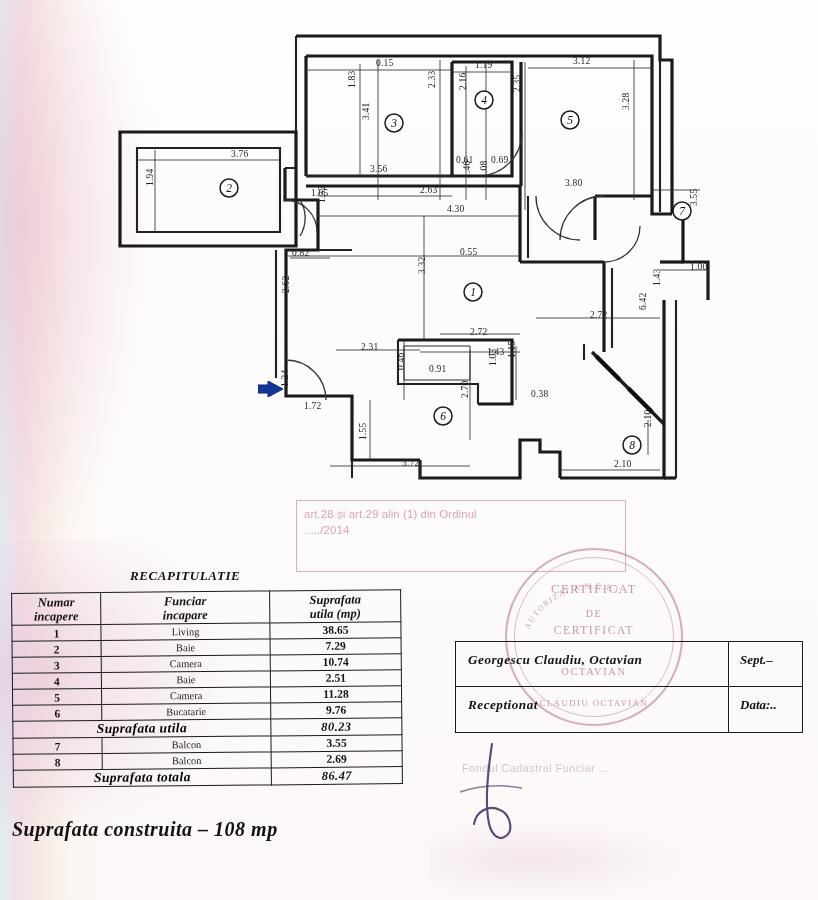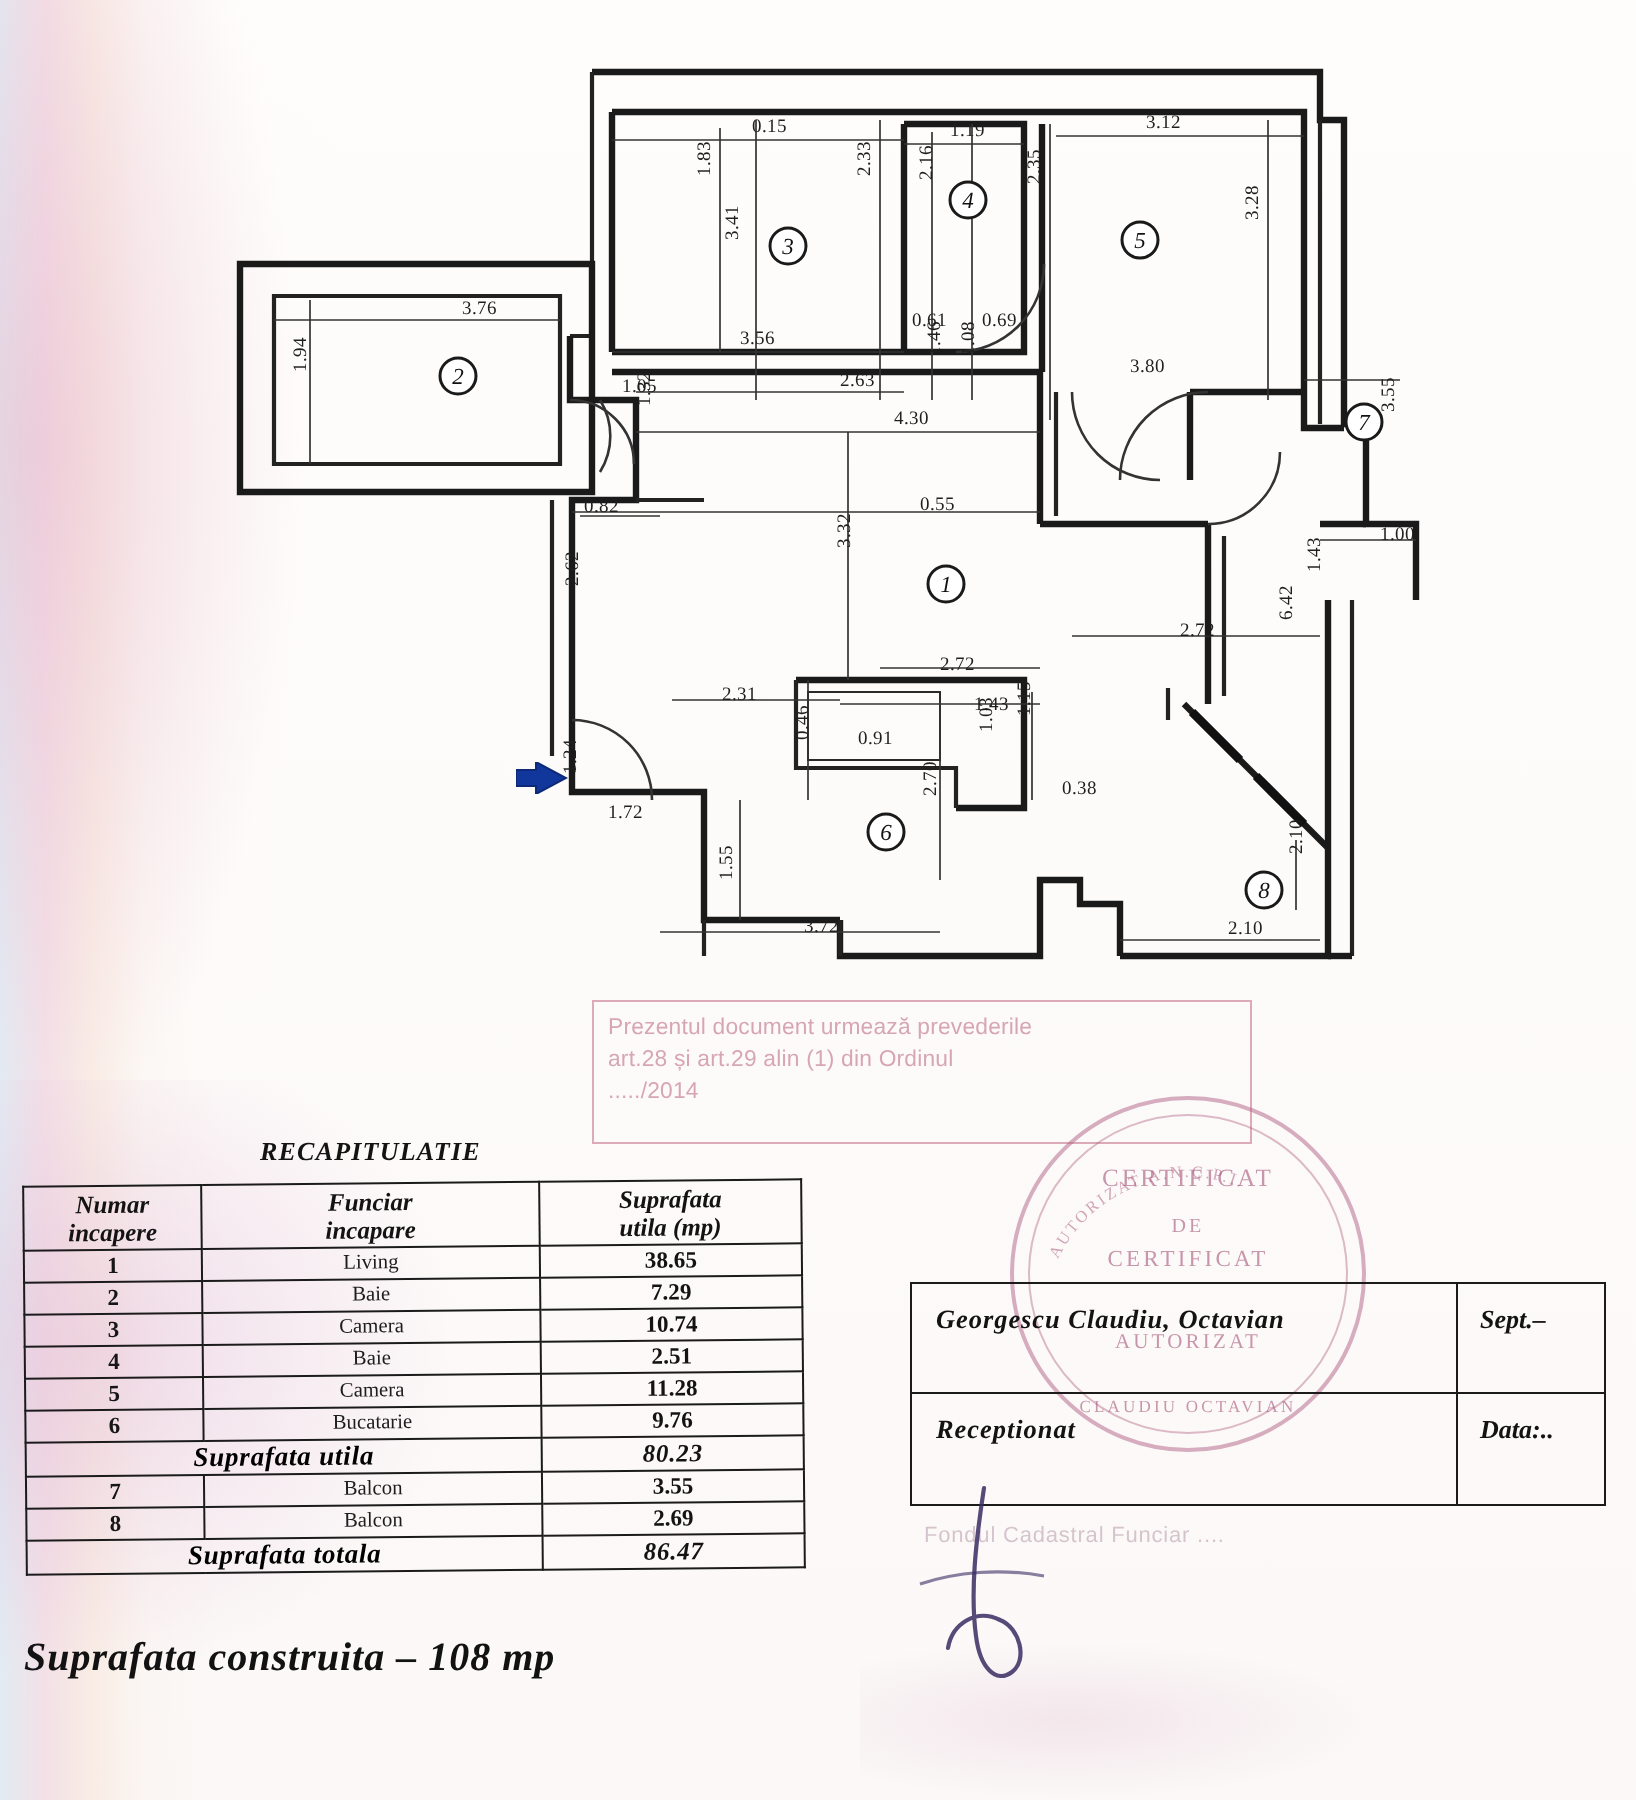--- a/index.html
+++ b/index.html
@@ -141,21 +141,21 @@
 
   #construita{
     position:absolute;left:12px;top:818px;
     font-style:italic;font-weight:bold;font-size:20px;
     letter-spacing:.5px;color:#121212;
     font-family:"Liberation Serif", serif;
   }
 
   
   #sigbox{
-    position:absolute;left:455px;top:641px;width:348px;height:112px;
+    position:absolute;left:455px;top:641px;width:348px;height:92px;
     border:1.4px solid #1b1b1b;
     box-sizing:border-box;
   }
   #sigbox .row{
     position:relative;height:50%;border-bottom:1.4px solid #1b1b1b;box-sizing:border-box;
   }
   #sigbox .row.last{border-bottom:none;}
   #sigbox .lbl{
     position:absolute;left:12px;top:10px;
     font-style:italic;font-weight:bold;font-size:13.2px;
@@ -381,38 +381,37 @@
           <text class="dim" x="614" y="467">2.10</text>
         </g>
     </svg>
 
     <svg class="arrow" width="26" height="16">
       <path d="M0,4 L10,4 L10,0 L25,8 L10,16 L10,12 L0,12 Z" fill="#12379c" stroke="#0d2a78" stroke-width="1"></path>
     </svg>
   </div>
 
   <div id="redstamp">
-    <div>Prezentul document urmează prevederile</div>
     <div>art.28 și art.29 alin (1) din Ordinul</div>
     <div>...../2014</div>
   </div>
 
   <div id="roundstamp">
     <div class="ring"></div>
     <div class="ring2"></div>
     <svg class="arcword" viewBox="0 0 178 178">
       <defs>
           <path id="arcpath" d="M 20,92 A 72,72 0 0 1 158,92"></path>
         </defs>
       <text><textPath href="#arcpath" startOffset="6%" id="arcTextSlot">AUTORIZAT A.N.C.P.I.</textPath></text>
     </svg>
     <div class="st-txt st1">CERTIFICAT</div>
     <div class="st-txt st2">DE</div>
     <div class="st-txt st3">CERTIFICAT</div>
-    <div class="st-txt st4">AUTORIZAT</div>
+    <div class="st-txt st4">OCTAVIAN</div>
     <div class="st-txt st5">CLAUDIU OCTAVIAN</div>
   </div>
 
   <div id="recapTitle">RECAPITULATIE</div>
 
   <table id="recap">
     <thead>
       <tr>
         <th class="hd c-num">
           <span>Numar</span><br>

